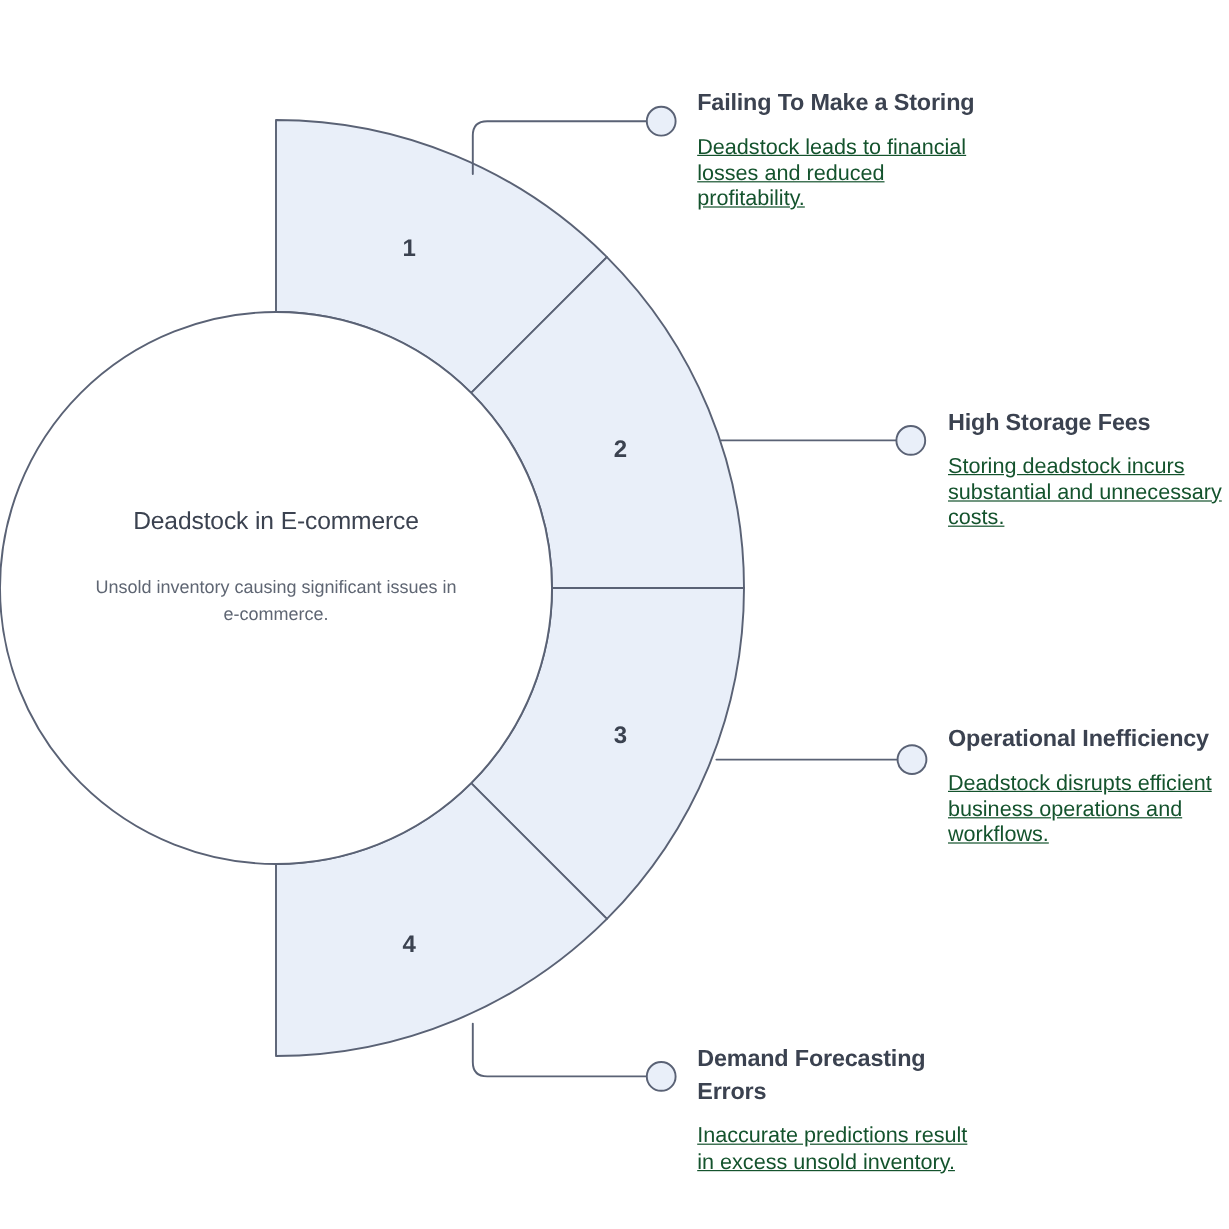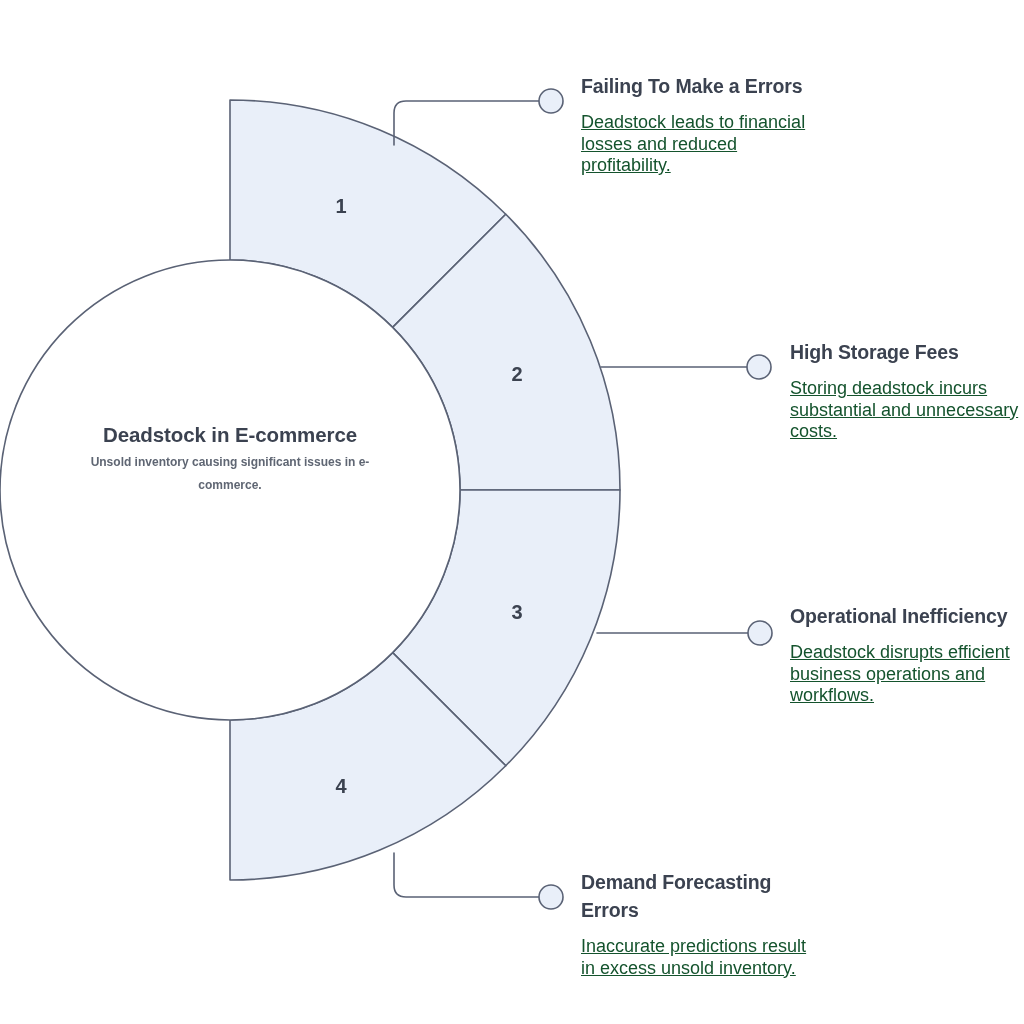--- a/index.html
+++ b/index.html
@@ -34,32 +34,31 @@
   }
   .center-block {
     position: absolute;
     left: 75px;
     top: 420px;
     width: 310px;
     text-align: center;
   }
   .center-title {
     font-size: 20.5px;
-    font-weight: bold;
+    font-weight: normal;
     color: #3b4250;
     line-height: 29px;
-    margin: 0 0 2px 0;
+    margin: 0 0 30px 0;
     letter-spacing: -0.1px;
   }
   .center-desc {
-    font-size: 12px;
+    font-size: 15px;
     color: #5f6673;
     line-height: 22.5px;
     margin: 0;
-    font-weight: bold;
   }
   .label-block {
     position: absolute;
   }
   .label-title {
     font-size: 19.5px;
     font-weight: bold;
     color: #3b4250;
     line-height: 28px;
     margin: 0 0 12px 0;
@@ -134,21 +133,21 @@
       <text class="seg-num" x="341" y="793" text-anchor="middle">4</text>
     </g>
   </svg>
 
   <div class="center-block">
     <div class="center-title">Deadstock in E-commerce</div>
     <div class="center-desc">Unsold inventory causing significant issues in e-commerce.</div>
   </div>
 
   <div class="label-block" id="lbl-0">
-    <div class="label-title">Failing To Make a Errors</div>
+    <div class="label-title">Failing To Make a Storing</div>
     <div class="label-desc">Deadstock leads to financial losses and reduced profitability.</div>
   </div>
 
   <div class="label-block" id="lbl-1">
     <div class="label-title">High Storage Fees</div>
     <div class="label-desc">Storing deadstock incurs substantial and unnecessary costs.</div>
   </div>
 
   <div class="label-block" id="lbl-3">
     <div class="label-title">Demand Forecasting Errors</div>

